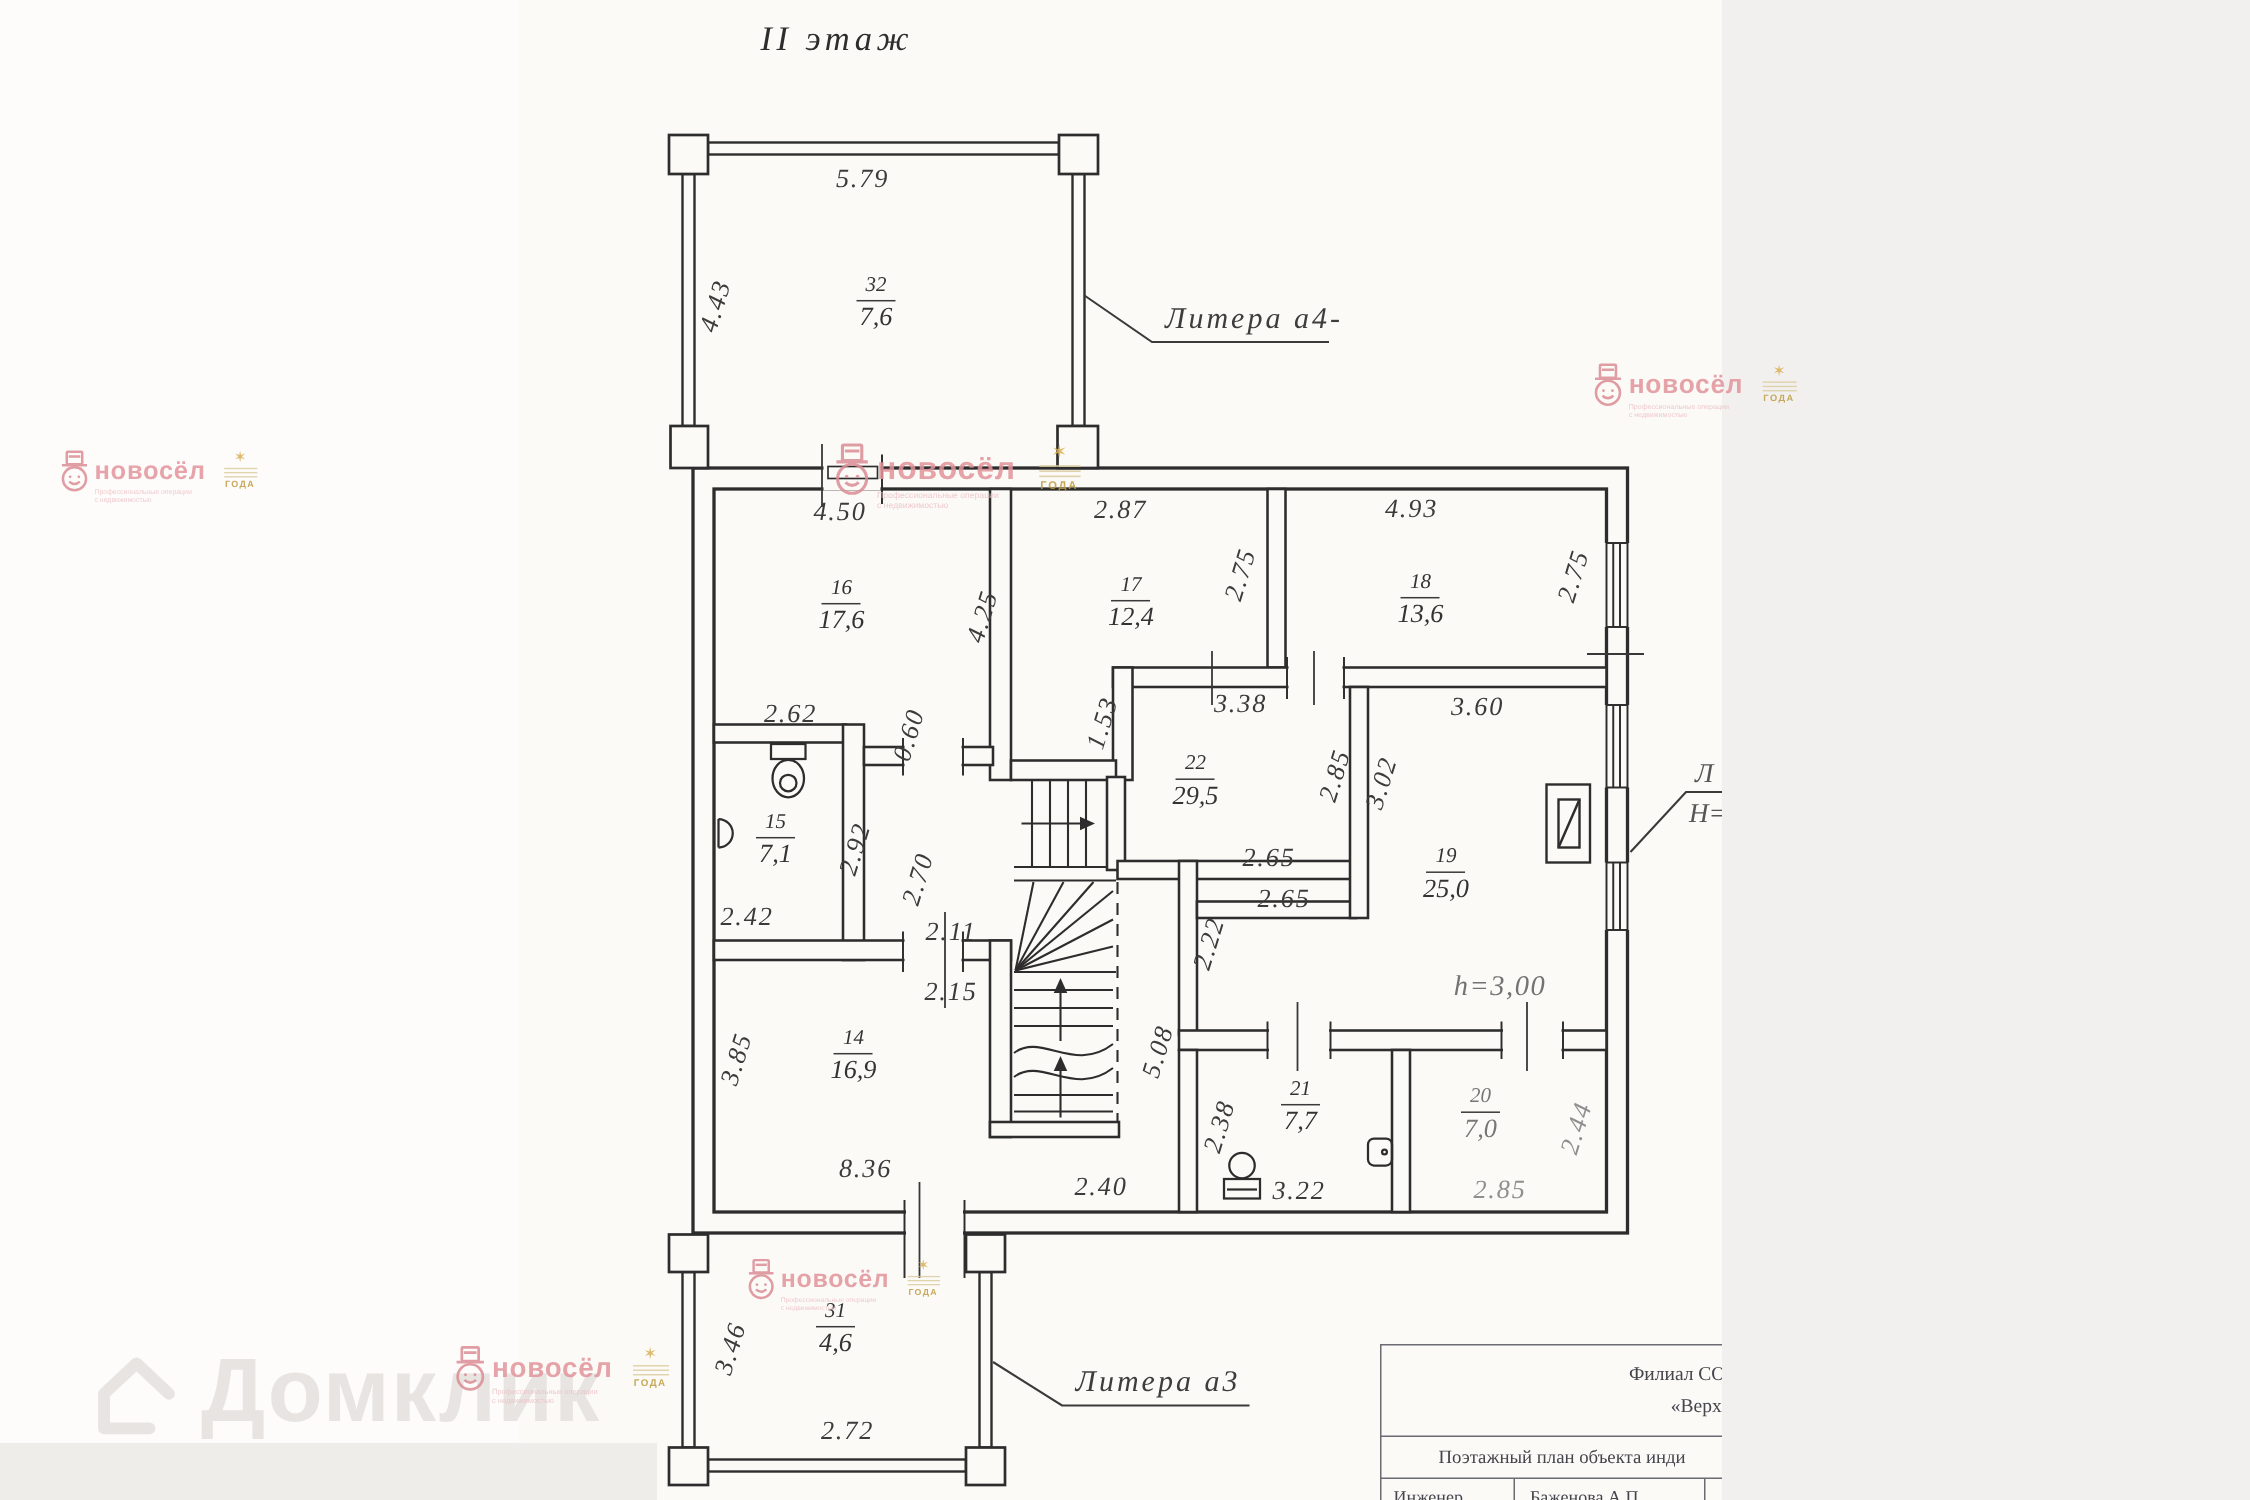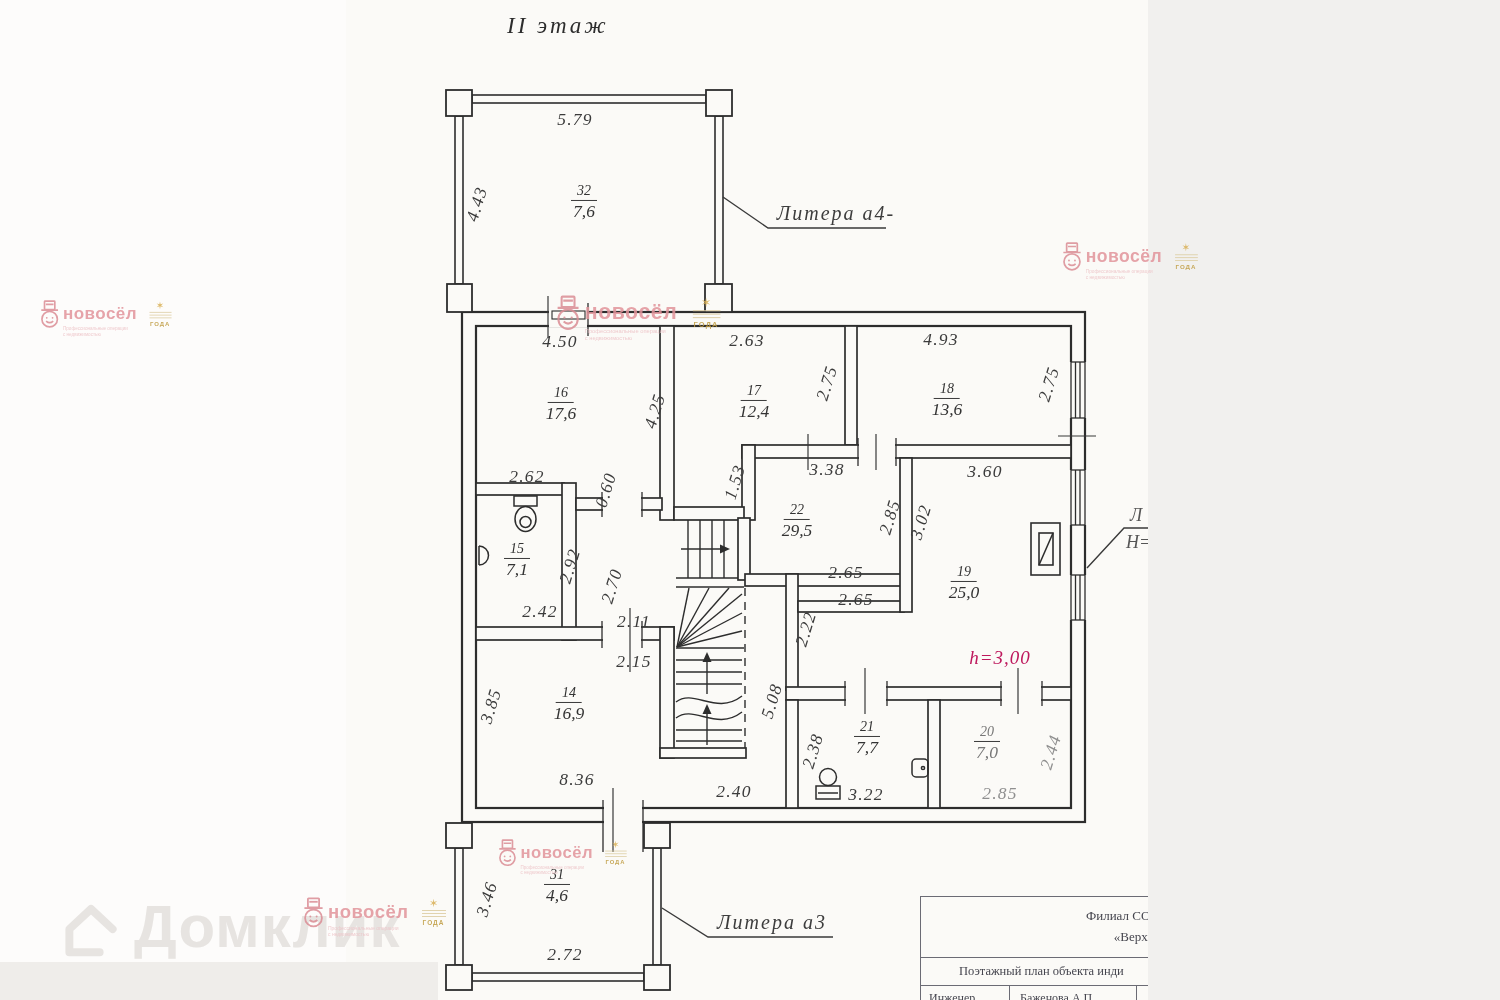--- a/index.html
+++ b/index.html
@@ -15,21 +15,21 @@
   .dim{position:absolute;transform:translate(-50%,-50%);font-style:italic;font-size:17.5px;letter-spacing:1.2px;color:#3b3b3b;white-space:nowrap;}
   .dim.rot{transform:translate(-50%,-50%) rotate(-73deg);}
   .dim.faded{color:#8f8f8f;}
 
   .room-label{position:absolute;transform:translate(-50%,-50%);text-align:center;color:#333;font-style:italic;line-height:1.05;}
   .room-label.faded{color:#777;}
   .room-num{display:inline-block;font-size:14px;border-bottom:1.6px solid #3a3a3a;padding:0 6px 1px;}
   .room-area{font-size:17.5px;margin-top:1px;white-space:nowrap;}
 
   .leader-label{position:absolute;transform:translate(-50%,-50%);font-style:italic;font-size:20px;color:#3d3d3d;letter-spacing:2px;white-space:nowrap;}
-  .height-note{position:absolute;transform:translate(-50%,-50%);font-style:italic;font-size:19px;color:#be185d;letter-spacing:1px;}
+  .height-note{position:absolute;transform:translate(-50%,-50%);font-style:italic;font-size:19px;color:#737373;letter-spacing:1px;}
   .edge-label{position:absolute;font-style:italic;font-size:18px;color:#555;}
 
   
   .wm{position:absolute;display:flex;align-items:flex-start;gap:4px;transform-origin:0 0;opacity:.85;}
   .wm-logo{flex:0 0 auto;}
   .wm-name{font-family:"Liberation Sans",sans-serif;font-weight:bold;font-size:18.5px;color:#e2949b;letter-spacing:.5px;line-height:1;}
   .wm-sub{font-family:"Liberation Sans",sans-serif;font-size:5px;color:#edc3c7;line-height:6px;margin-top:3px;}
   .wm-main{padding-top:7px;}
   .wm-badge{width:30px;text-align:center;padding-top:2px;margin-left:6px;}
   .wm-star{color:#d9b055;font-size:11px;line-height:10px;}
@@ -257,37 +257,37 @@
       <div class="room-label" style="left: 517px; top: 559px;"><span class="room-num">15</span><div class="room-area">7,1</div></div>
       <div class="room-label" style="left: 797px; top: 520px;"><span class="room-num">22</span><div class="room-area">29,5</div></div>
       <div class="room-label" style="left: 964px; top: 582px;"><span class="room-num">19</span><div class="room-area">25,0</div></div>
       <div class="room-label" style="left: 569px; top: 703px;"><span class="room-num">14</span><div class="room-area">16,9</div></div>
       <div class="room-label" style="left: 867px; top: 737px;"><span class="room-num">21</span><div class="room-area">7,7</div></div>
       <div class="room-label faded" style="left: 987px; top: 742px;"><span class="room-num">20</span><div class="room-area">7,0</div></div>
       <div class="room-label" style="left: 557px; top: 885px;"><span class="room-num">31</span><div class="room-area">4,6</div></div>
       <div class="dim" style="left: 575px; top: 119px;">5.79</div>
       <div class="dim rot" style="left: 477px; top: 204px;">4.43</div>
       <div class="dim" style="left: 560px; top: 341px;">4.50</div>
-      <div class="dim" style="left: 747px; top: 340px;">2.63</div>
+      <div class="dim" style="left: 747px; top: 340px;">2.87</div>
       <div class="dim" style="left: 941px; top: 339px;">4.93</div>
       <div class="dim rot" style="left: 827px; top: 383px;">2.75</div>
       <div class="dim rot" style="left: 1049px; top: 384px;">2.75</div>
       <div class="dim rot" style="left: 655px; top: 411px;">4.25</div>
       <div class="dim" style="left: 527px; top: 476px;">2.62</div>
       <div class="dim rot" style="left: 606px; top: 490px;">0.60</div>
       <div class="dim rot" style="left: 735px; top: 482px;">1.53</div>
       <div class="dim" style="left: 827px; top: 469px;">3.38</div>
       <div class="dim" style="left: 985px; top: 471px; text-align: right;">3.60</div>
       <div class="dim rot" style="left: 890px; top: 517px;">2.85</div>
       <div class="dim rot" style="left: 921px; top: 522px;">3.02</div>
       <div class="dim rot" style="left: 570px; top: 566px;">2.92</div>
       <div class="dim rot" style="left: 612px; top: 586px;">2.70</div>
       <div class="dim" style="left: 846px; top: 572px;">2.65</div>
       <div class="dim" style="left: 856px; top: 599px;">2.65</div>
-      <div class="dim" style="left: 540px; top: 611px;">2.42</div>
+      <div class="dim" style="left: 498px; top: 611px;">2.42</div>
       <div class="dim" style="left: 634px; top: 621px;">2.11</div>
       <div class="dim" style="left: 634px; top: 661px;">2.15</div>
       <div class="dim rot" style="left: 806px; top: 629px;">2.22</div>
       <div class="dim rot" style="left: 491px; top: 706px;">3.85</div>
       <div class="dim rot" style="left: 772px; top: 701px;">5.08</div>
       <div class="dim rot" style="left: 813px; top: 751px;">2.38</div>
       <div class="dim rot faded" style="left: 1051px; top: 752px;">2.44</div>
       <div class="dim" style="left: 577px; top: 779px;">8.36</div>
       <div class="dim" style="left: 734px; top: 791px;">2.40</div>
       <div class="dim" style="left: 866px; top: 794px;">3.22</div>

